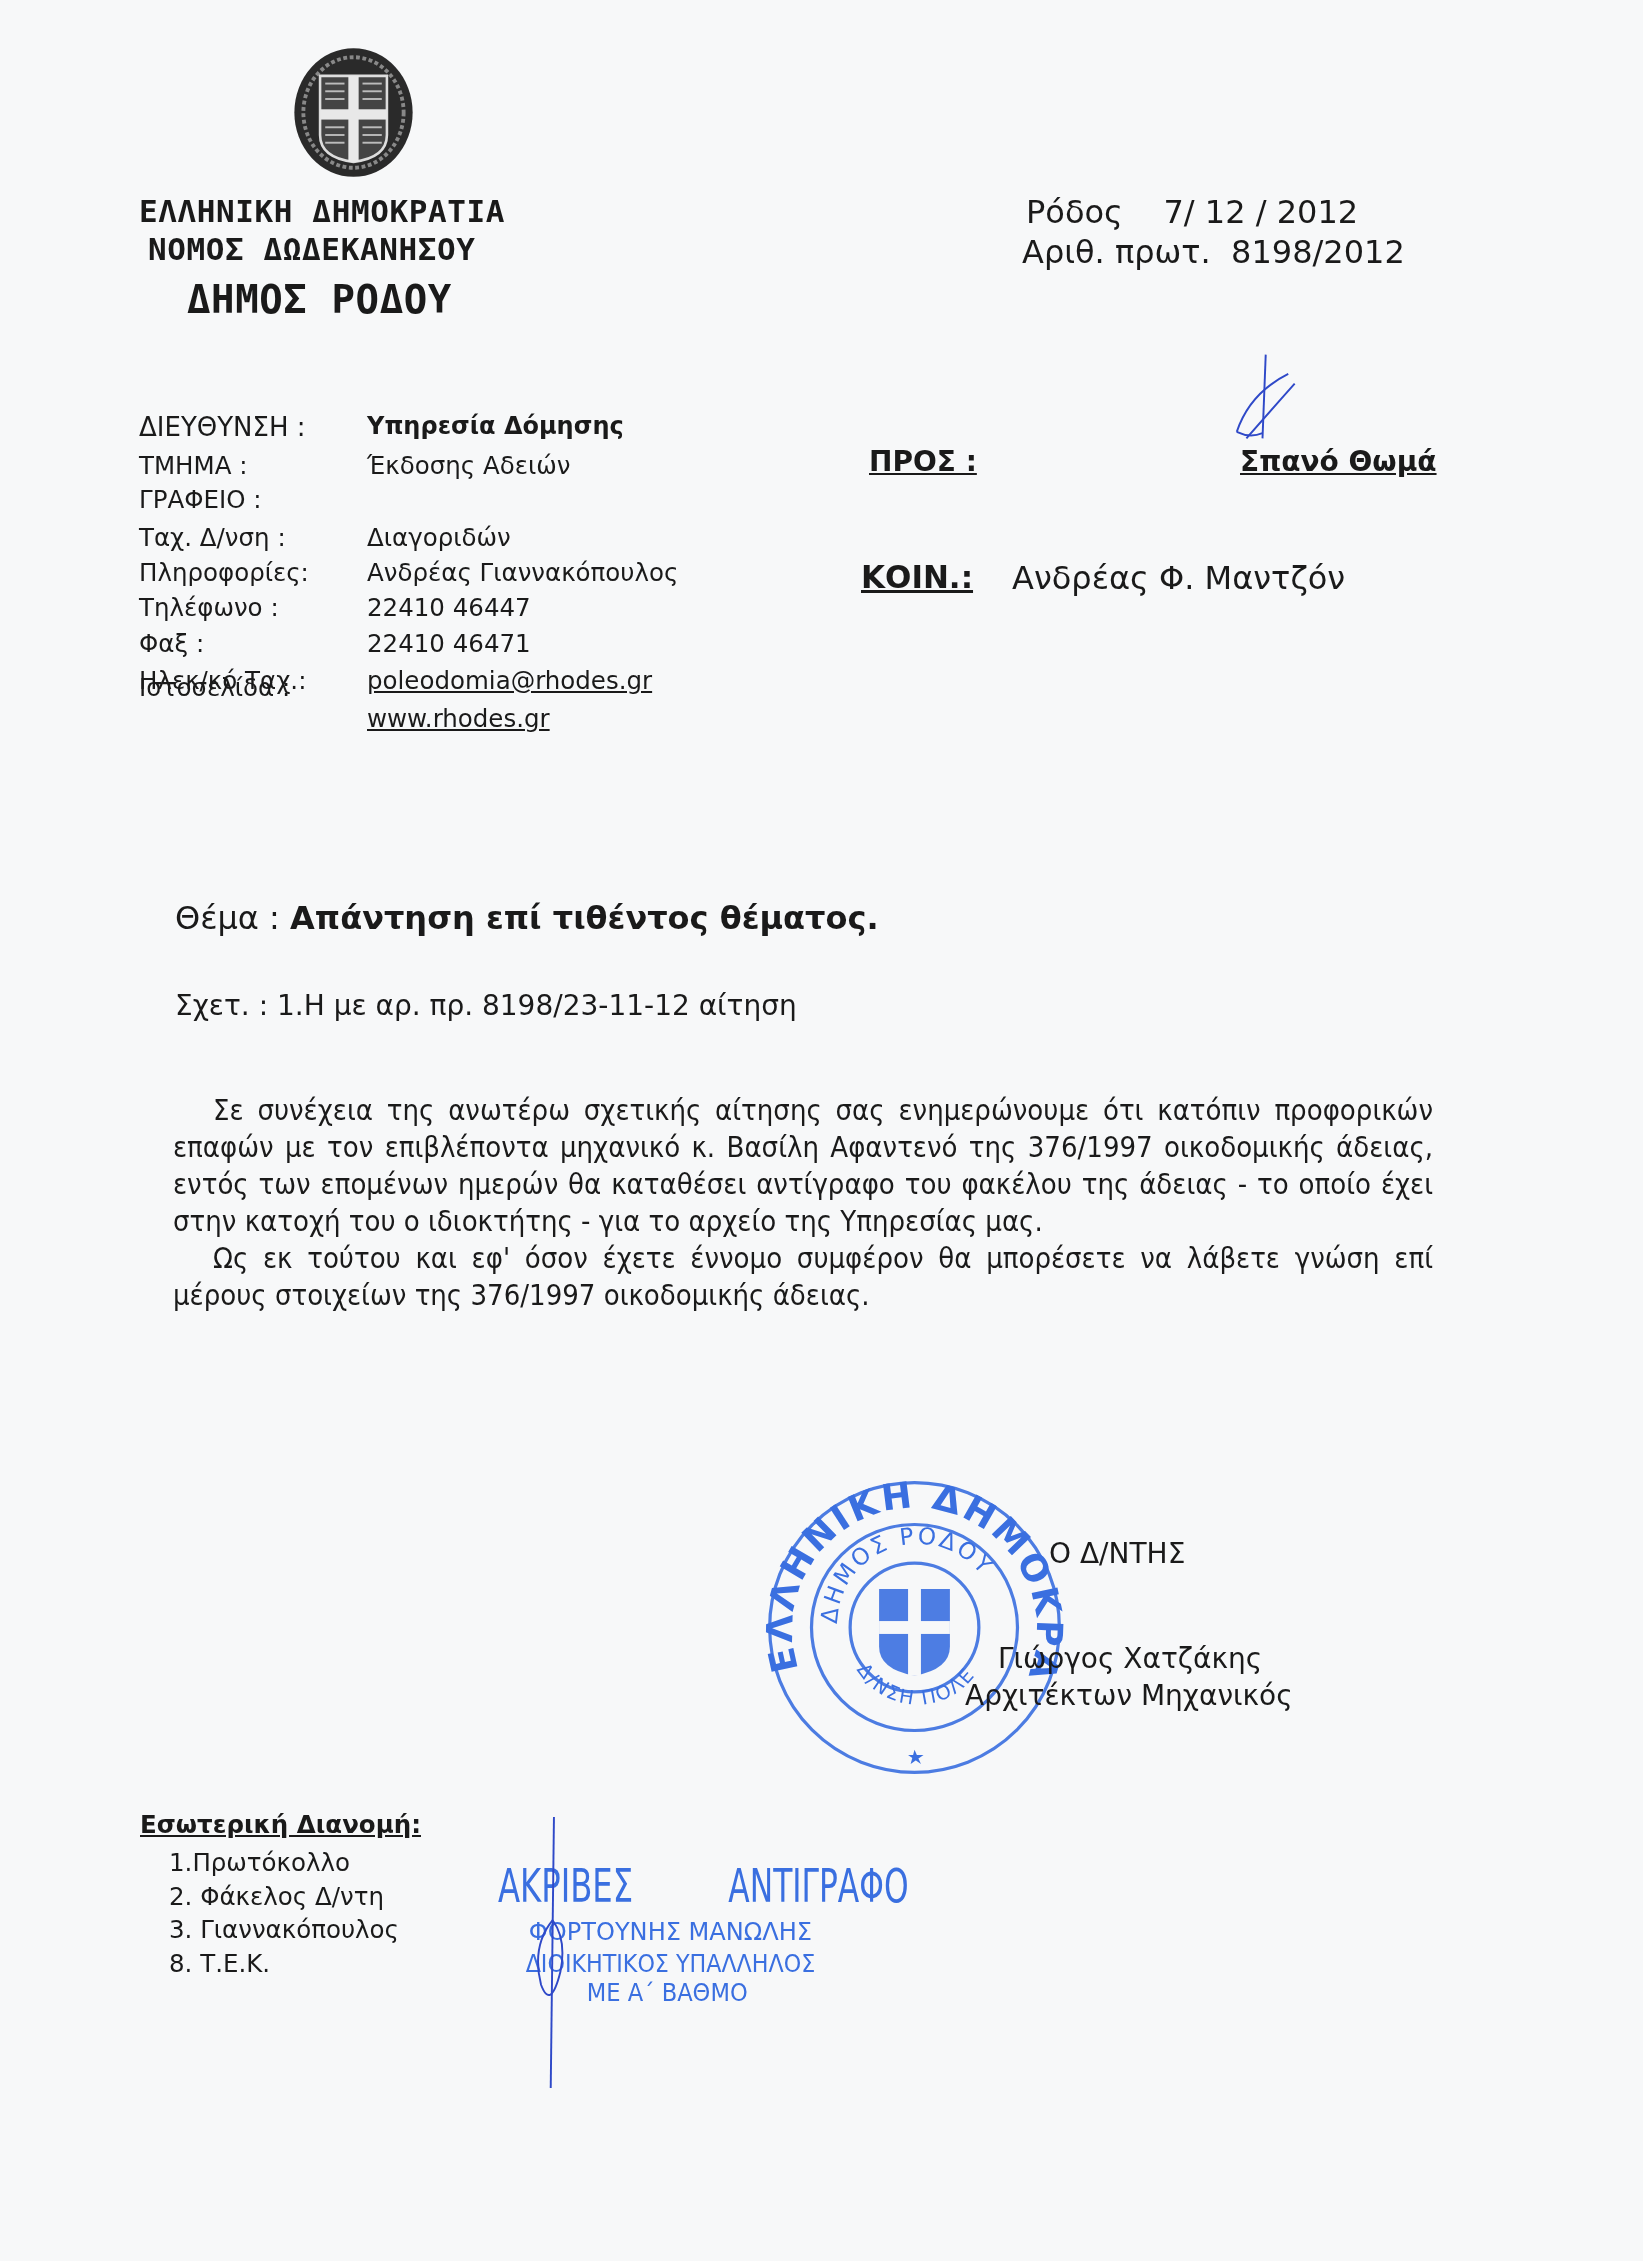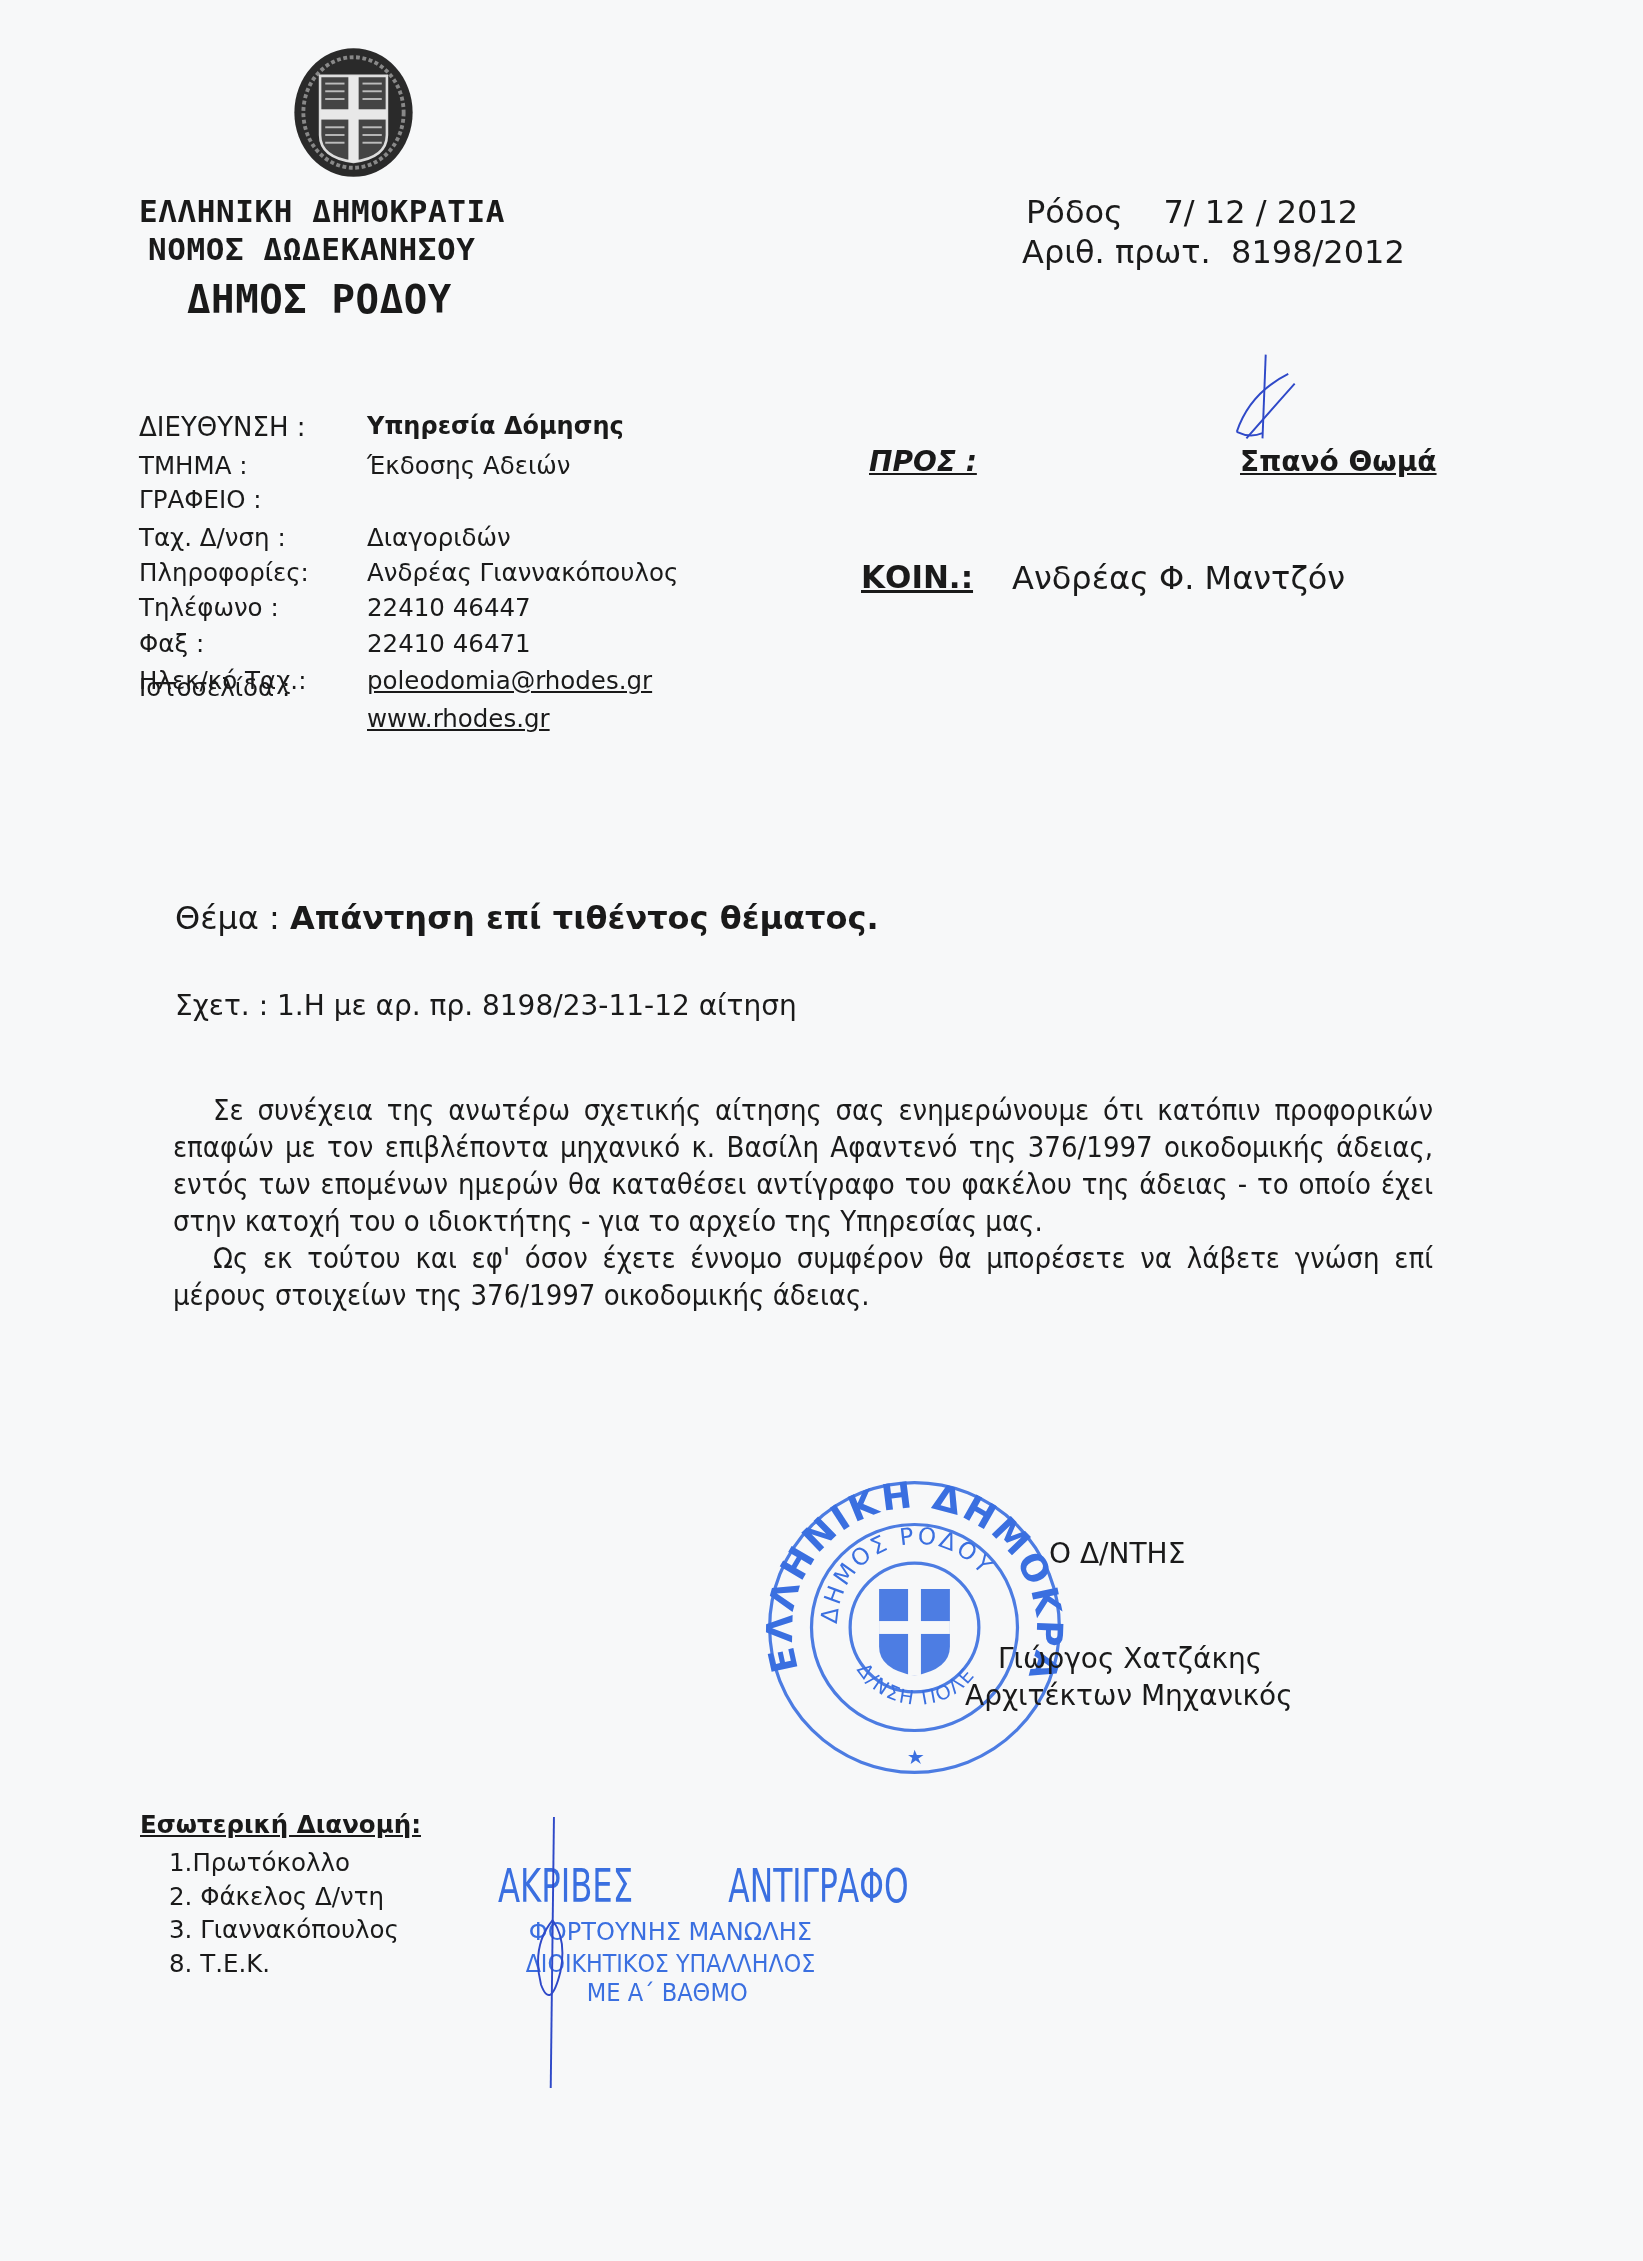--- a/index.html
+++ b/index.html
@@ -10,21 +10,21 @@
   .hdr { font-family:"DejaVu Sans Mono", monospace; font-weight:bold; letter-spacing:0.6px; }
   .hdr1 { left:139px; top:193px; font-size:31px; }
   .hdr2 { left:148px; top:231px; font-size:31px; }
   .hdr3 { left:187px; top:277px; font-size:39px; }
   .date { left:1026px; top:193px; font-size:32px; }
   .prot { left:1022px; top:233px; font-size:32px; }
   .info-label { left:139px; font-size:24.5px; }
   .info-value { left:367px; font-size:24.5px; }
   .info-value.big { font-size:24px; font-weight:bold; top:412px; }
   .link { text-decoration:underline; }
-  .pros { left:869px; top:445px; font-size:28px; font-weight:bold; text-decoration:underline;font-style:italic; }
+  .pros { left:869px; top:445px; font-size:28px; font-weight:bold; text-decoration:underline; }
   .pros-name { left:1240px; top:445px; font-size:28px; font-weight:bold; text-decoration:underline; }
   .koin { left:861px; top:559px; font-size:31px; font-weight:bold; text-decoration:underline; }
   .koin-name { left:1012px; top:559px; font-size:32px; }
   .subject { left:175px; top:899px; font-size:32px; }
   .subject b { font-weight:bold; }
   .ref { left:175px; top:989px; font-size:28px; }
   .body-text { position:absolute; left:173px; top:1092px; width:1260px; font-size:29px; line-height:37px;
                text-align:justify; font-family:"DejaVu Sans Condensed","DejaVu Sans", sans-serif; }
   .body-text p { margin:0; text-indent:40px; }
   .sig-title { left:1049px; top:1537px; font-size:28px; }

